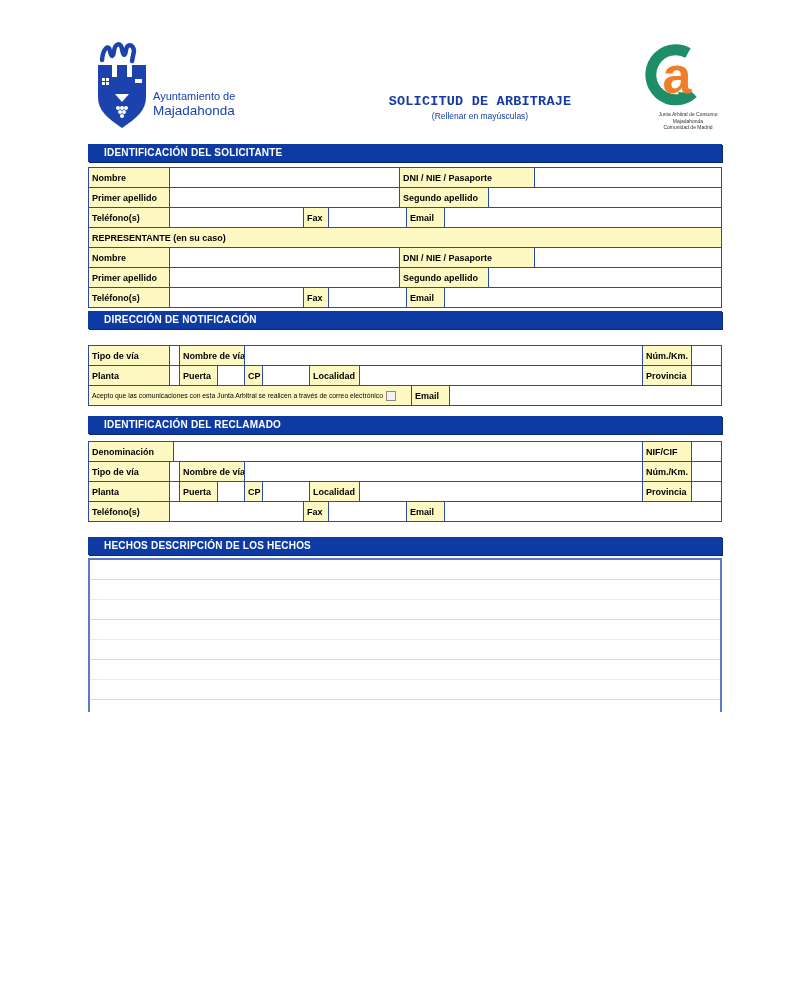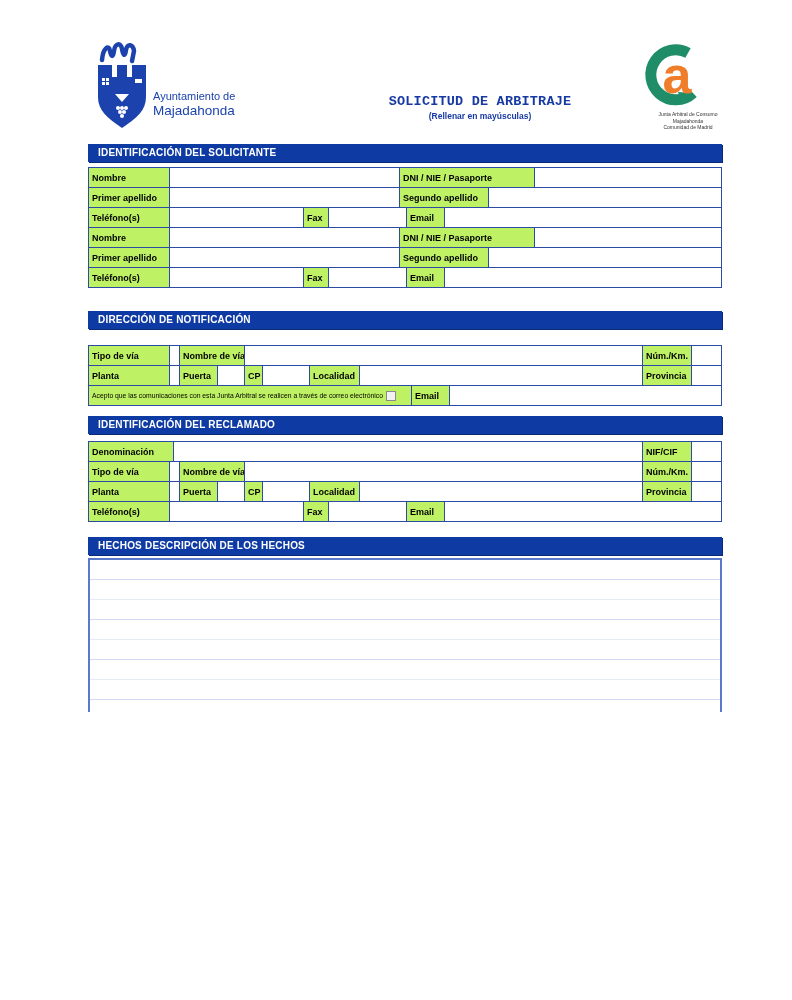--- a/index.html
+++ b/index.html
@@ -6,32 +6,32 @@
   .page{position:relative;width:792px;height:712px;background:#ffffff;
         font-family:"Liberation Sans","DejaVu Sans",sans-serif;color:#000;overflow:hidden;}
 
   
   .shield-logo{position:absolute;left:95px;top:38px;}
   .muni-text{position:absolute;left:153px;top:90px;color:#1c43ad;line-height:1.15;}
   .muni-text .l1{font-size:11px;}
   .muni-text .l2{font-size:13.5px;}
   .title-block{position:absolute;left:290px;top:94px;width:380px;text-align:center;color:#1639a3;}
   .title-block .t1{font-size:13.5px;font-weight:bold;letter-spacing:.2px;font-family:Liberation Mono, monospace;}
-  .title-block .t2{font-size:8.5px;font-weight:bold;margin-top:2px;}
+  .title-block .t2{font-size:8.5px;font-weight:normal;margin-top:2px;}
   .jac-logo{position:absolute;left:630px;top:42px;}
   .jac-caption{position:absolute;left:626px;top:111px;width:124px;text-align:center;
                font-size:5px;line-height:6.5px;color:#333;}
 
   
   .bar{position:absolute;left:88px;width:634px;height:18px;background:#0d3aa3;
-       color:#fff;font-size:10px;font-weight:bold;line-height:18px;padding-left:10px;
+       color:#fff;font-size:10px;font-weight:bold;line-height:18px;padding-left:16px;
        letter-spacing:.2px;box-sizing:border-box;box-shadow:1px 1px 0 #0a2a77;}
 
   
-  .t{position:absolute;left:88px;width:634px;border:1px solid #2c4ba4;box-sizing:border-box;background:#bef264;}
+  .t{position:absolute;left:88px;width:634px;border:1px solid #2c4ba4;box-sizing:border-box;background:#fef9c3;}
   .tr{display:flex;height:19px;border-bottom:1px solid #2c4ba4;}
   .tr:last-child{border-bottom:none;}
   .c{border-left:1px solid #2c4ba4;box-sizing:border-box;height:100%;}
   .c:first-child{border-left:none;}
   .lbl{font-weight:bold;font-size:9px;display:flex;align-items:center;padding:0 3px;
        white-space:nowrap;overflow:hidden;}
   .in{background:#fff;}
   .grow{flex:1;}
   .full{flex:1;}
   .consent{font-size:6.8px;display:flex;align-items:center;padding:0 3px;white-space:nowrap;overflow:hidden;}
@@ -109,20 +109,23 @@
     </div>
     <div class="tr">
       <div class="c lbl" style="width:80px">Teléfono(s)</div>
       <div class="c in" style="width:134px"></div>
       <div class="c lbl" style="width:25px">Fax</div>
       <div class="c in" style="width:78px"></div>
       <div class="c lbl" style="width:38px">Email</div>
       <div class="c in grow"></div>
     </div>
     <div class="tr">
+      <div class="c lbl full">REPRESENTANTE (en su caso)</div>
+    </div>
+    <div class="tr">
       <div class="c lbl" style="width:80px">Nombre</div>
       <div class="c in" style="width:230px"></div>
       <div class="c lbl" style="width:135px">DNI / NIE / Pasaporte</div>
       <div class="c in grow"></div>
     </div>
     <div class="tr">
       <div class="c lbl" style="width:80px">Primer apellido</div>
       <div class="c in" style="width:230px"></div>
       <div class="c lbl" style="width:89px">Segundo apellido</div>
       <div class="c in grow"></div>

